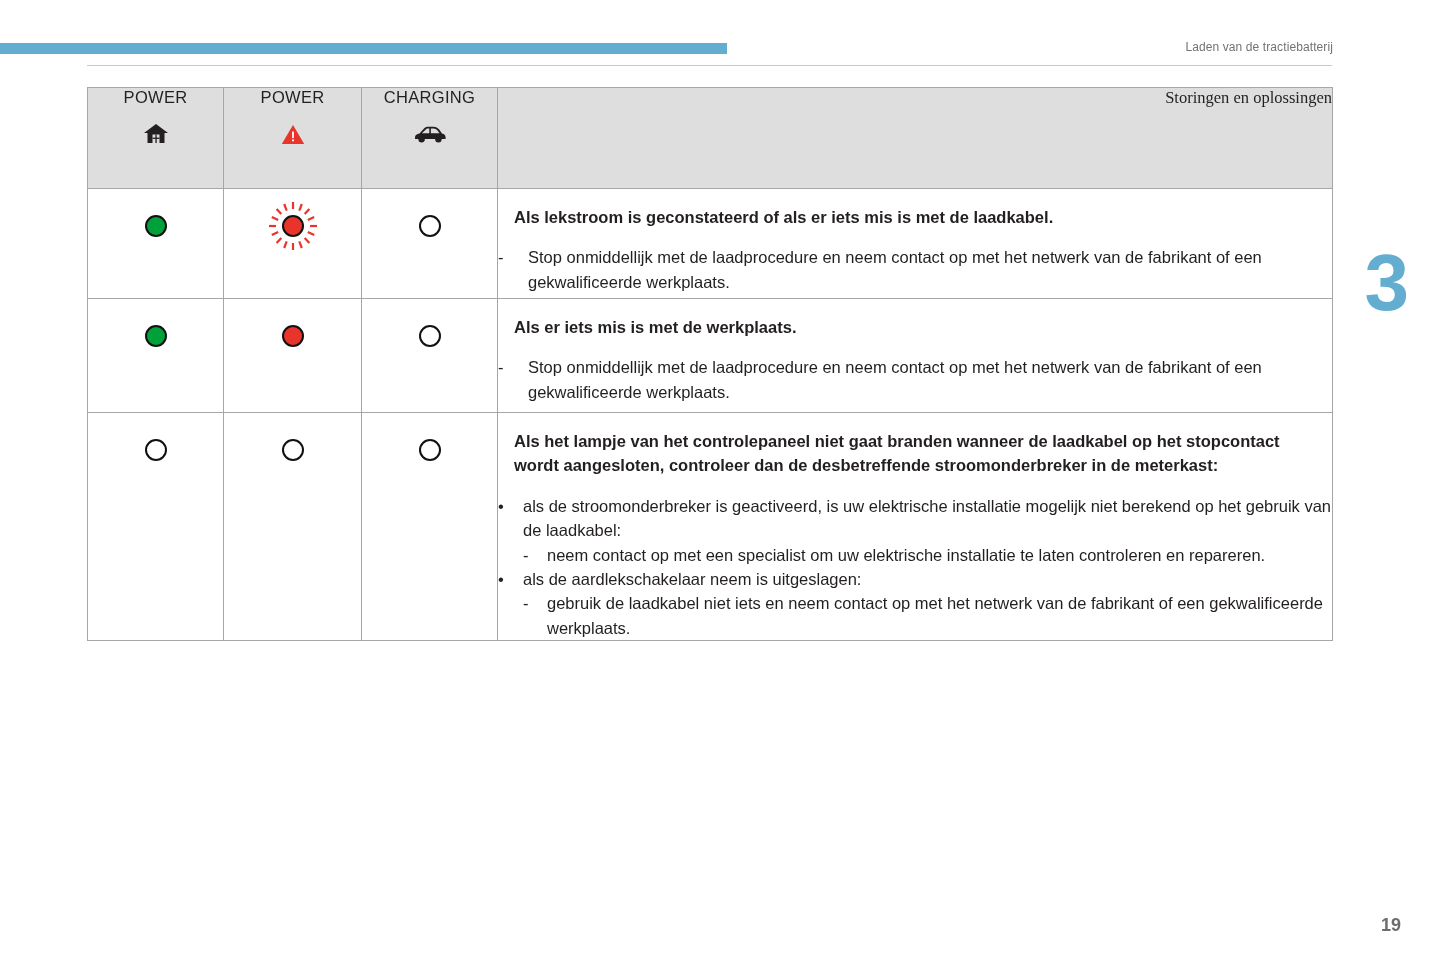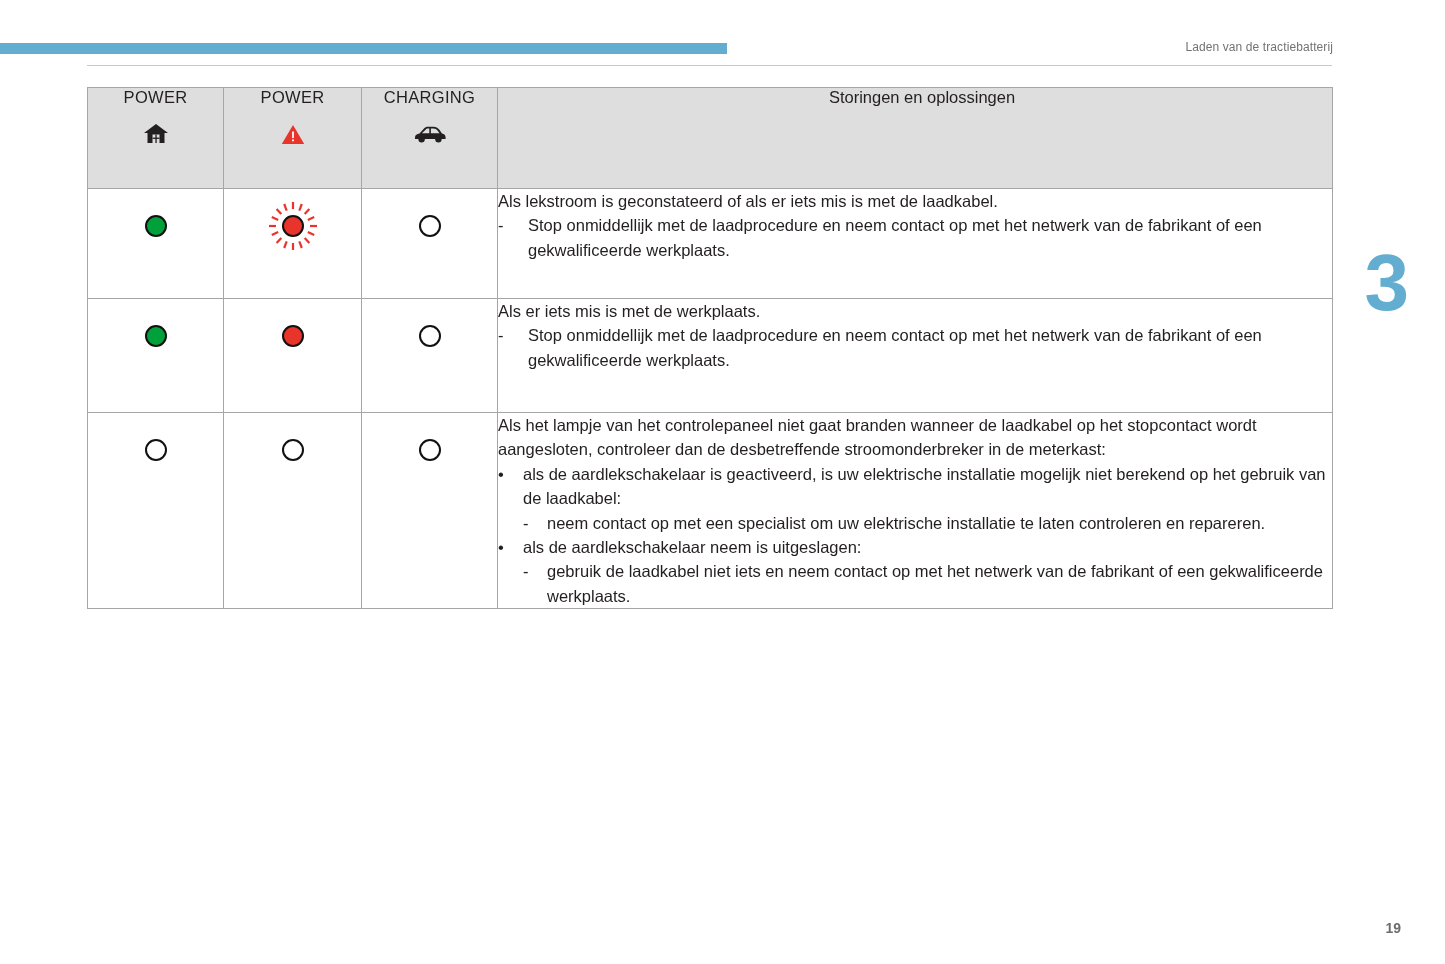--- a/index.html
+++ b/index.html
@@ -61,21 +61,21 @@
     color: #63aed0;
     line-height: 1;
     font-family: "Liberation Sans", sans-serif;
   }
 
   
   .page-number {
     position: absolute;
     right: 44px;
     bottom: 28px;
-    font-size: 14px;
+    font-size: 18px;
     font-weight: bold;
     color: #6d6d6d;
     margin-top: 32px;
   }
 
   
   .fault-table {
     position: absolute;
     left: 87px;
     top: 87px;
@@ -106,23 +106,24 @@
     align-items: center;
     justify-content: center;
     gap: 16px;
   }
   .lamp-head-label {
     font-size: 16.5px;
     color: #231f20;
     letter-spacing: 0.3px;
   }
   .desc-head {
-    text-align: center;
+    text-align: right;
     padding: 0 0 0 14px !important;
     vertical-align: middle;
+    font-family: Liberation Serif, serif;
   }
   .desc-head-label {
     font-size: 16.5px;
     color: #231f20;
   }
 
   
   .icon-wrap {
     display: inline-flex;
     align-items: center;
@@ -167,21 +168,22 @@
   }
 
   
   .desc-cell {
     padding: 13px 16px 18px 14px;
     font-size: 16.5px;
     line-height: 1.48;
     color: #231f20;
   }
   .desc-cell p {
-    margin: 0;
+    margin: 16px;
+    font-weight: bold;
   }
   .li-row {
     display: flex;
     margin: 0;
   }
   .li-row .marker {
     flex: 0 0 auto;
     width: 30px;
     text-align: left;
   }
@@ -347,21 +349,21 @@
       </td>
       <td class="lamp-cell">
         <div class="lamp-pad">
           <span class="lamp"></span>
         </div>
       </td>
       <td class="desc-cell">
         <p>Als het lampje van het controlepaneel niet gaat branden wanneer de laadkabel op het stopcontact wordt aangesloten, controleer dan de desbetreffende stroomonderbreker in de meterkast:</p>
         <div class="li-row">
           <span class="marker bullet">•</span>
-          <span class="body">als de aardlekschakelaar is geactiveerd, is uw elektrische installatie mogelijk niet berekend op het gebruik van de laadkabel:</span>
+          <span class="body">als de stroomonderbreker is geactiveerd, is uw elektrische installatie mogelijk niet berekend op het gebruik van de laadkabel:</span>
         </div>
         <div class="li-row sub">
           <span class="marker">-</span>
           <span class="body">neem contact op met een specialist om uw elektrische installatie te laten controleren en repareren.</span>
         </div>
         <div class="li-row">
           <span class="marker bullet">•</span>
           <span class="body">als de aardlekschakelaar neem is uitgeslagen:</span>
         </div>
         <div class="li-row sub">

